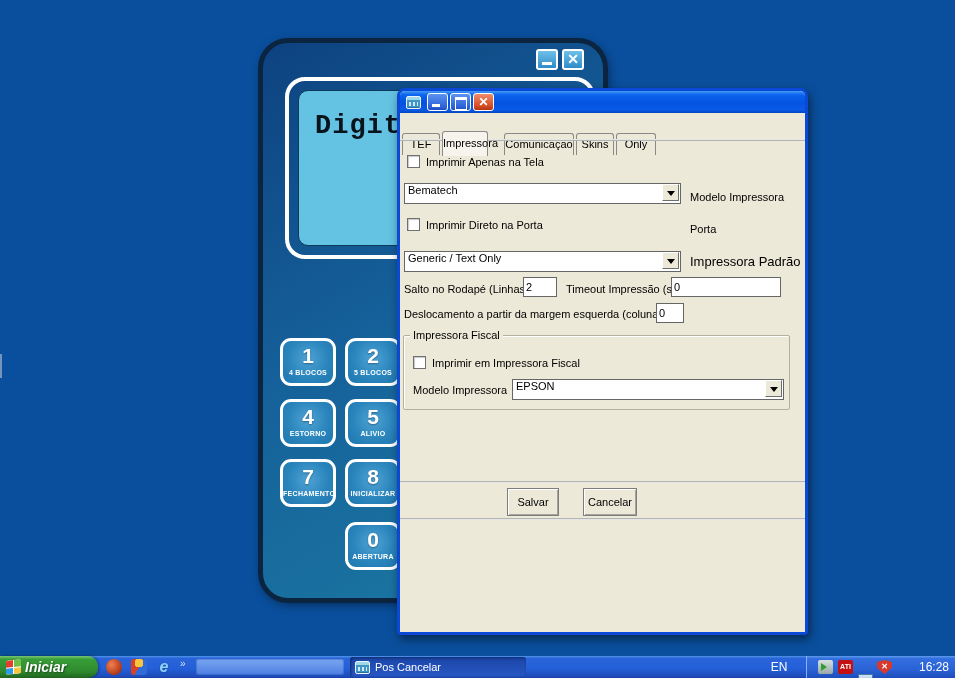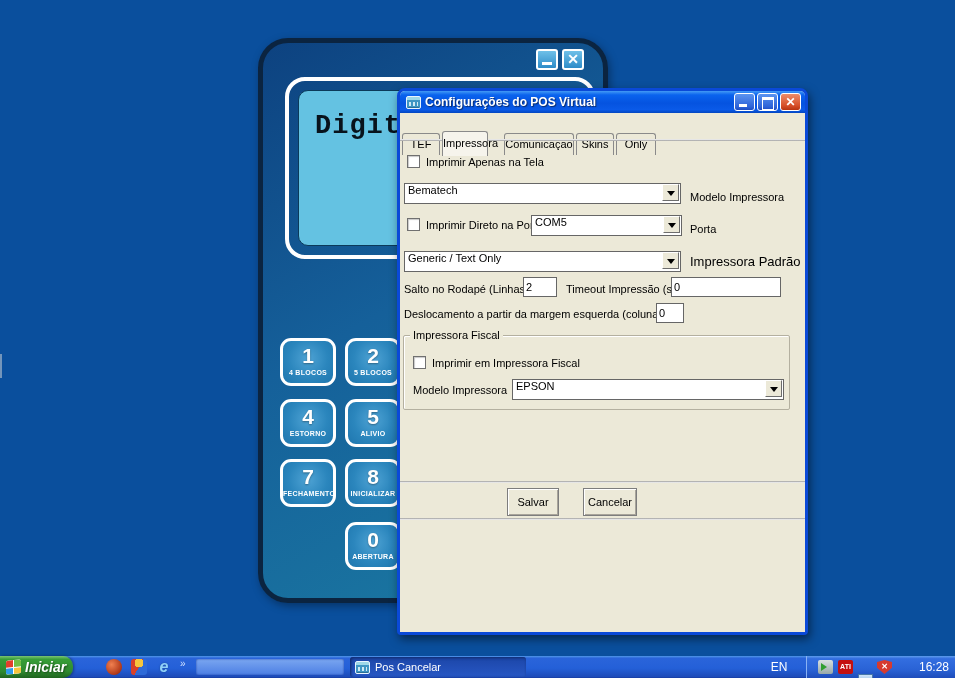--- a/index.html
+++ b/index.html
@@ -80,21 +80,21 @@
   .group-legend { position:absolute; top:-7px; left:6px; background:#ece9d8; padding:0 3px; }
   .sep { position:absolute; left:0; width:405px; height:2px;
     background:linear-gradient(180deg,#9a9a9a,#ffffff); }
   .pbtn { position:absolute; height:28px; background:#ece9d8; border:1px solid #7d7d7d;
     box-shadow:inset 1px 1px 0 #fff, inset -1px -1px 0 #a8a49a; font-size:11px;
     font-family:"Liberation Sans",sans-serif; cursor:pointer; }
 
   
   .taskbar { position:absolute; left:0; bottom:0; width:955px; height:22px; z-index:5;
     background:linear-gradient(180deg,#5197e8 0%, #2a64da 10%, #2460d8 55%, #1d4bb8 95%, #15399c 100%); }
-  .start { position:absolute; left:0; top:0; width:73px; height:22px; border-radius:0 10px 10px 0;
+  .start { position:absolute; left:0; top:0; width:98px; height:22px; border-radius:0 10px 10px 0;
     background:linear-gradient(180deg,#7ac473 0%, #379e37 15%, #2f8a2f 70%, #1f631f 100%);
     box-shadow:1px 0 3px rgba(0,0,0,.4); display:flex; align-items:center; cursor:pointer; }
   .flag { width:15px; height:14px; margin:0 4px 0 6px; display:grid; grid-template:1fr 1fr / 1fr 1fr;
     gap:1px; background:#fff; transform:skewY(-5deg); border-radius:2px; overflow:hidden; }
   .flag i:nth-child(1){background:#e33e2b;} .flag i:nth-child(2){background:#71bf44;}
   .flag i:nth-child(3){background:#2e9be8;} .flag i:nth-child(4){background:#f6c53d;}
   .start-label { color:#fff; font-weight:bold; font-style:italic; font-size:14px;
     text-shadow:1px 1px 2px #1a4a1a; }
   .qicon { position:absolute; top:3px; width:16px; height:16px; cursor:pointer; }
   .dialer { border-radius:50%; background:radial-gradient(circle at 35% 35%, #f08050, #b03818 70%, #702008); }
@@ -171,21 +171,20 @@
     </div>
     <div class="key" style="left:82px;top:479px">
       <div class="num">0</div>
       <div class="sub">ABERTURA</div>
     </div>
   </div>
 
   <div class="dlg">
     <div class="titlebar">
       <div class="dlg-icon"></div>
-      <div class="title-text">Configurações do POS Virtual</div>
       <div class="tb-btn min"></div>
       <div class="tb-btn max"></div>
       <div class="tb-btn close">
           <span>✕</span>
         </div>
     </div>
 
     <div class="dlg-content">
       <div class="tabline"></div>
       <div class="tab" style="left:2px;width:38px">TEF</div>
@@ -198,24 +197,20 @@
       <span class="lbl" style="left:26px;top:43px">Imprimir Apenas na Tela</span>
 
       <div class="combo" style="left:4px;top:70px;width:277px">
         <span class="val">Bematech</span>
         <span class="drop"></span>
       </div>
       <span class="lbl" style="left:290px;top:78px">Modelo Impressora</span>
 
       <span class="cb" style="left:7px;top:105px"></span>
       <span class="lbl" style="left:26px;top:106px">Imprimir Direto na Porta</span>
-      <div class="combo" style="left:131px;top:102px;width:151px">
-        <span class="val">COM5</span>
-        <span class="drop"></span>
-      </div>
       <span class="lbl" style="left:290px;top:110px">Porta</span>
 
       <div class="combo" style="left:4px;top:138px;width:277px">
         <span class="val">Generic / Text Only</span>
         <span class="drop"></span>
       </div>
       <span class="lbl" style="left:290px;top:141px;font-size:13px">Impressora Padrão</span>
 
       <span class="lbl" style="left:4px;top:170px">Salto no Rodapé (Linhas)</span>
       <input class="tfield" style="left: 123px; top: 164px; width: 34px;" value="2">

